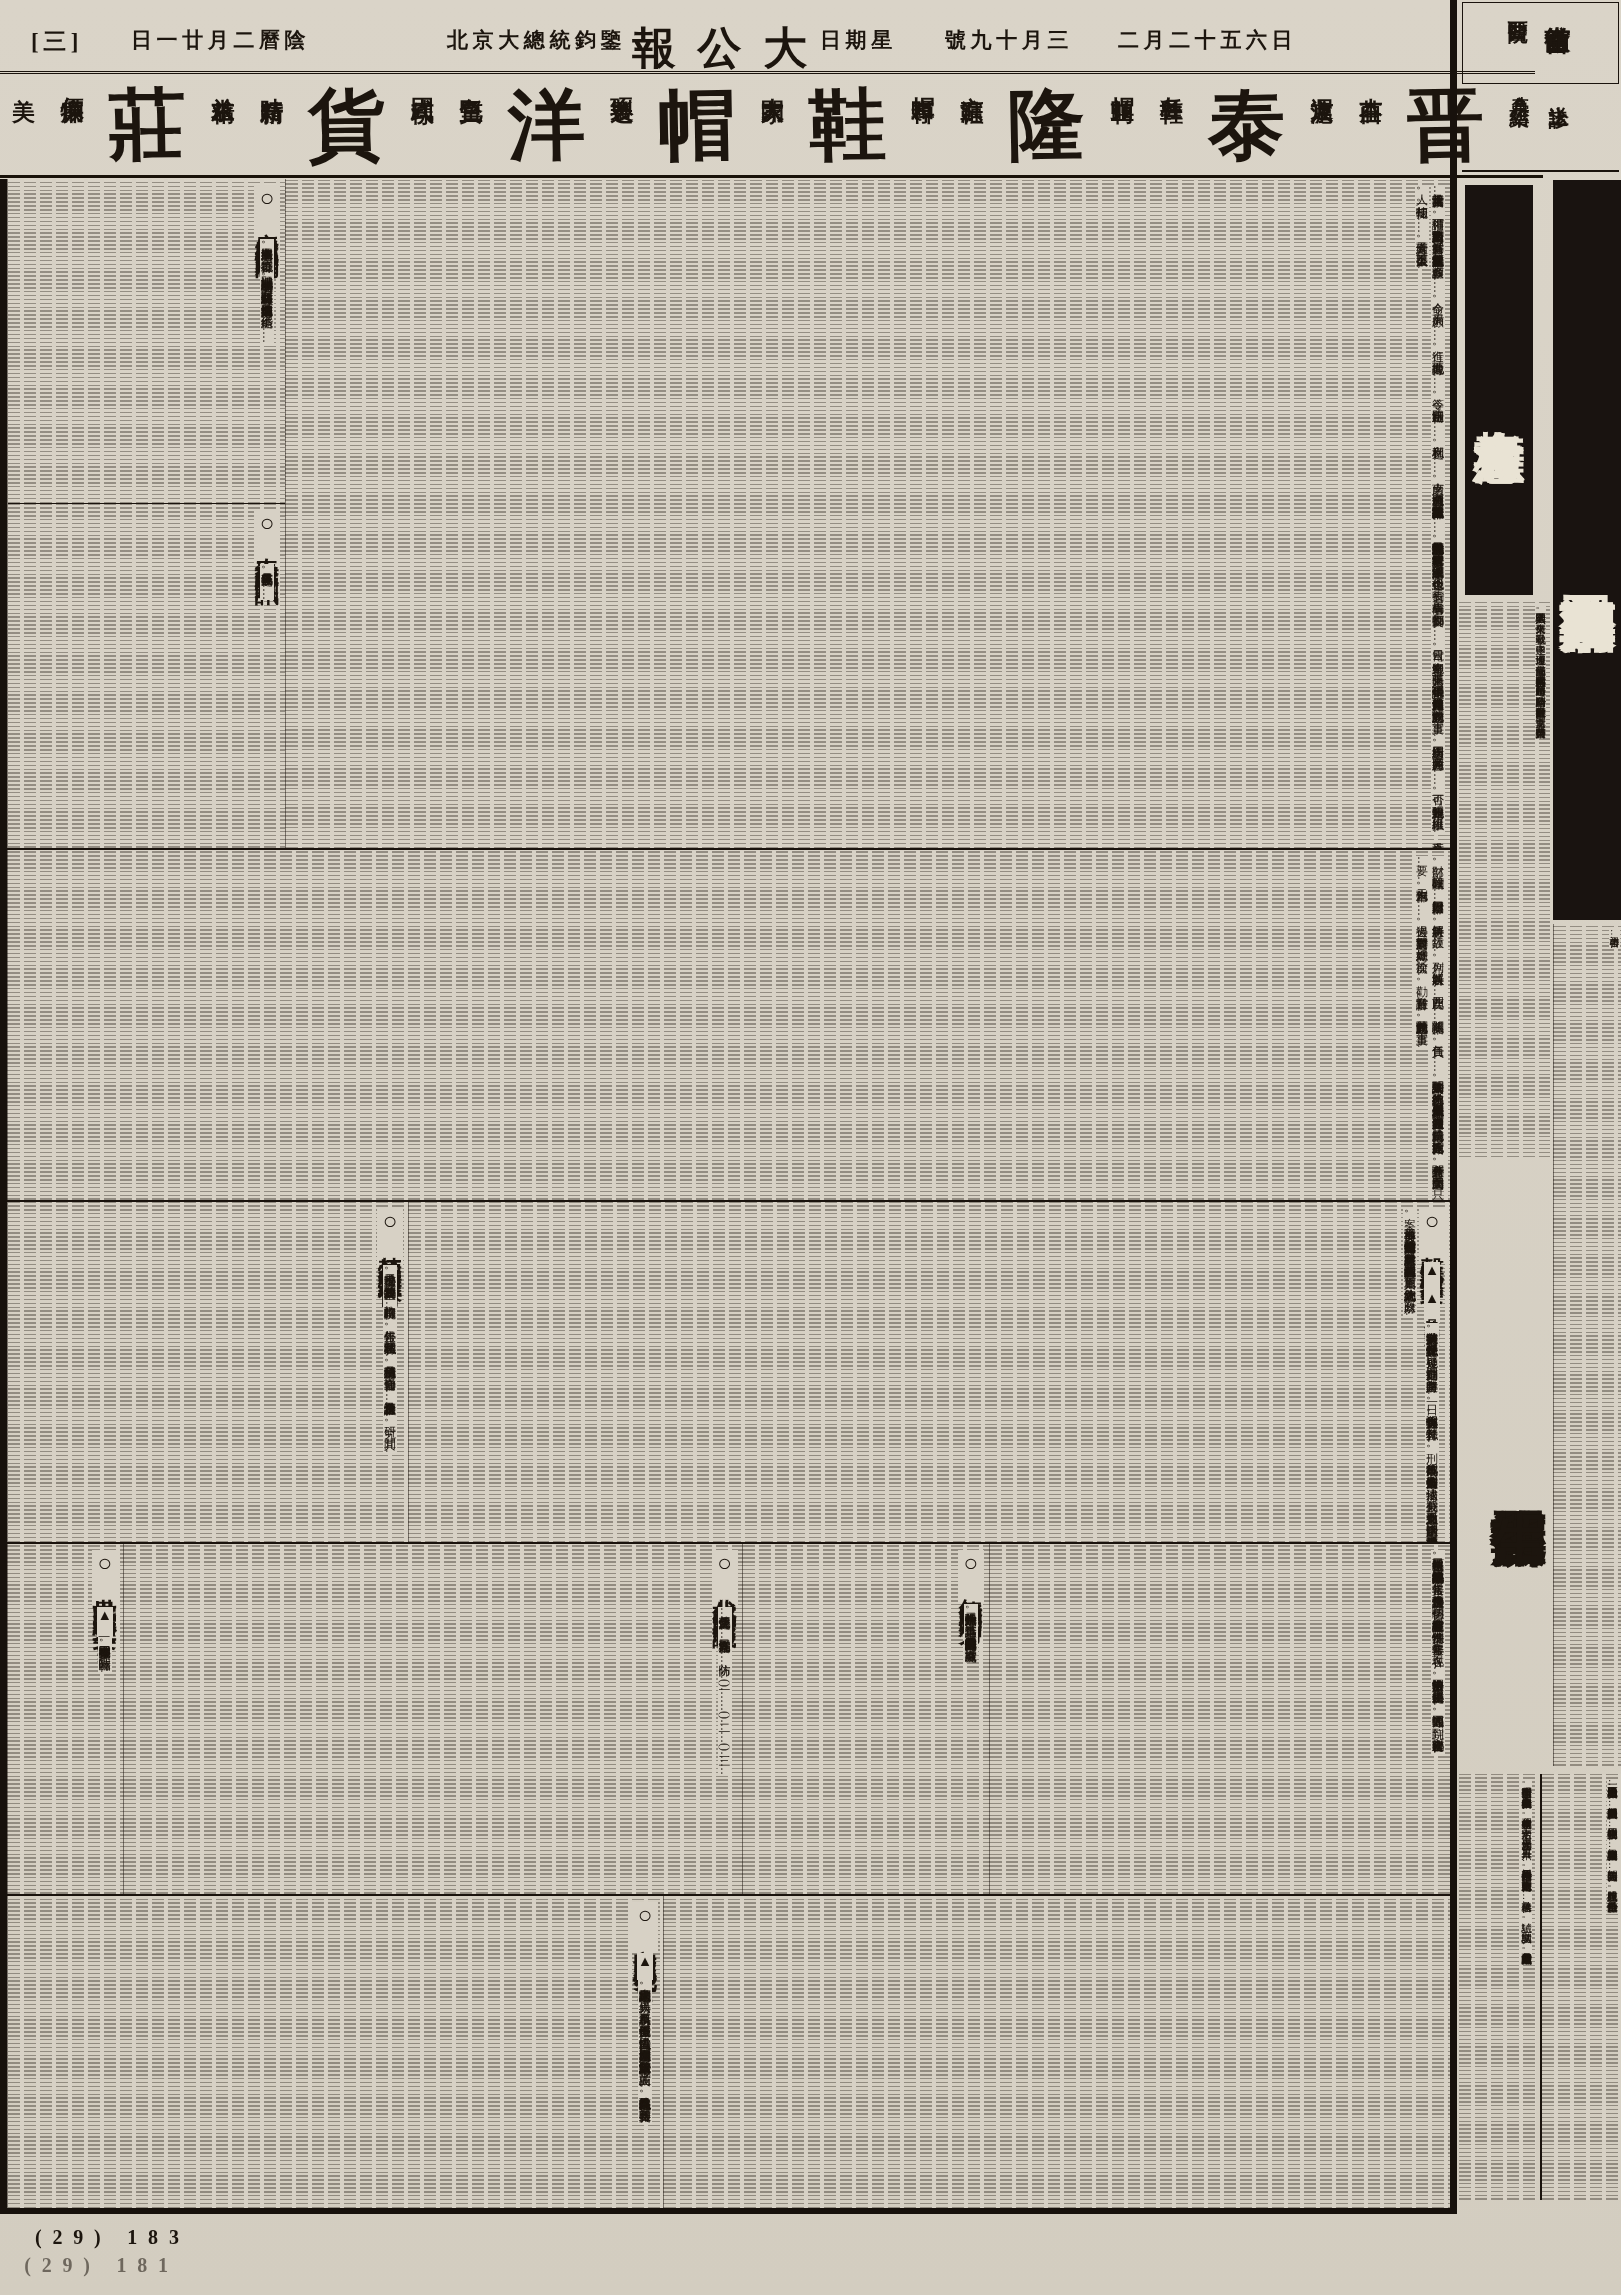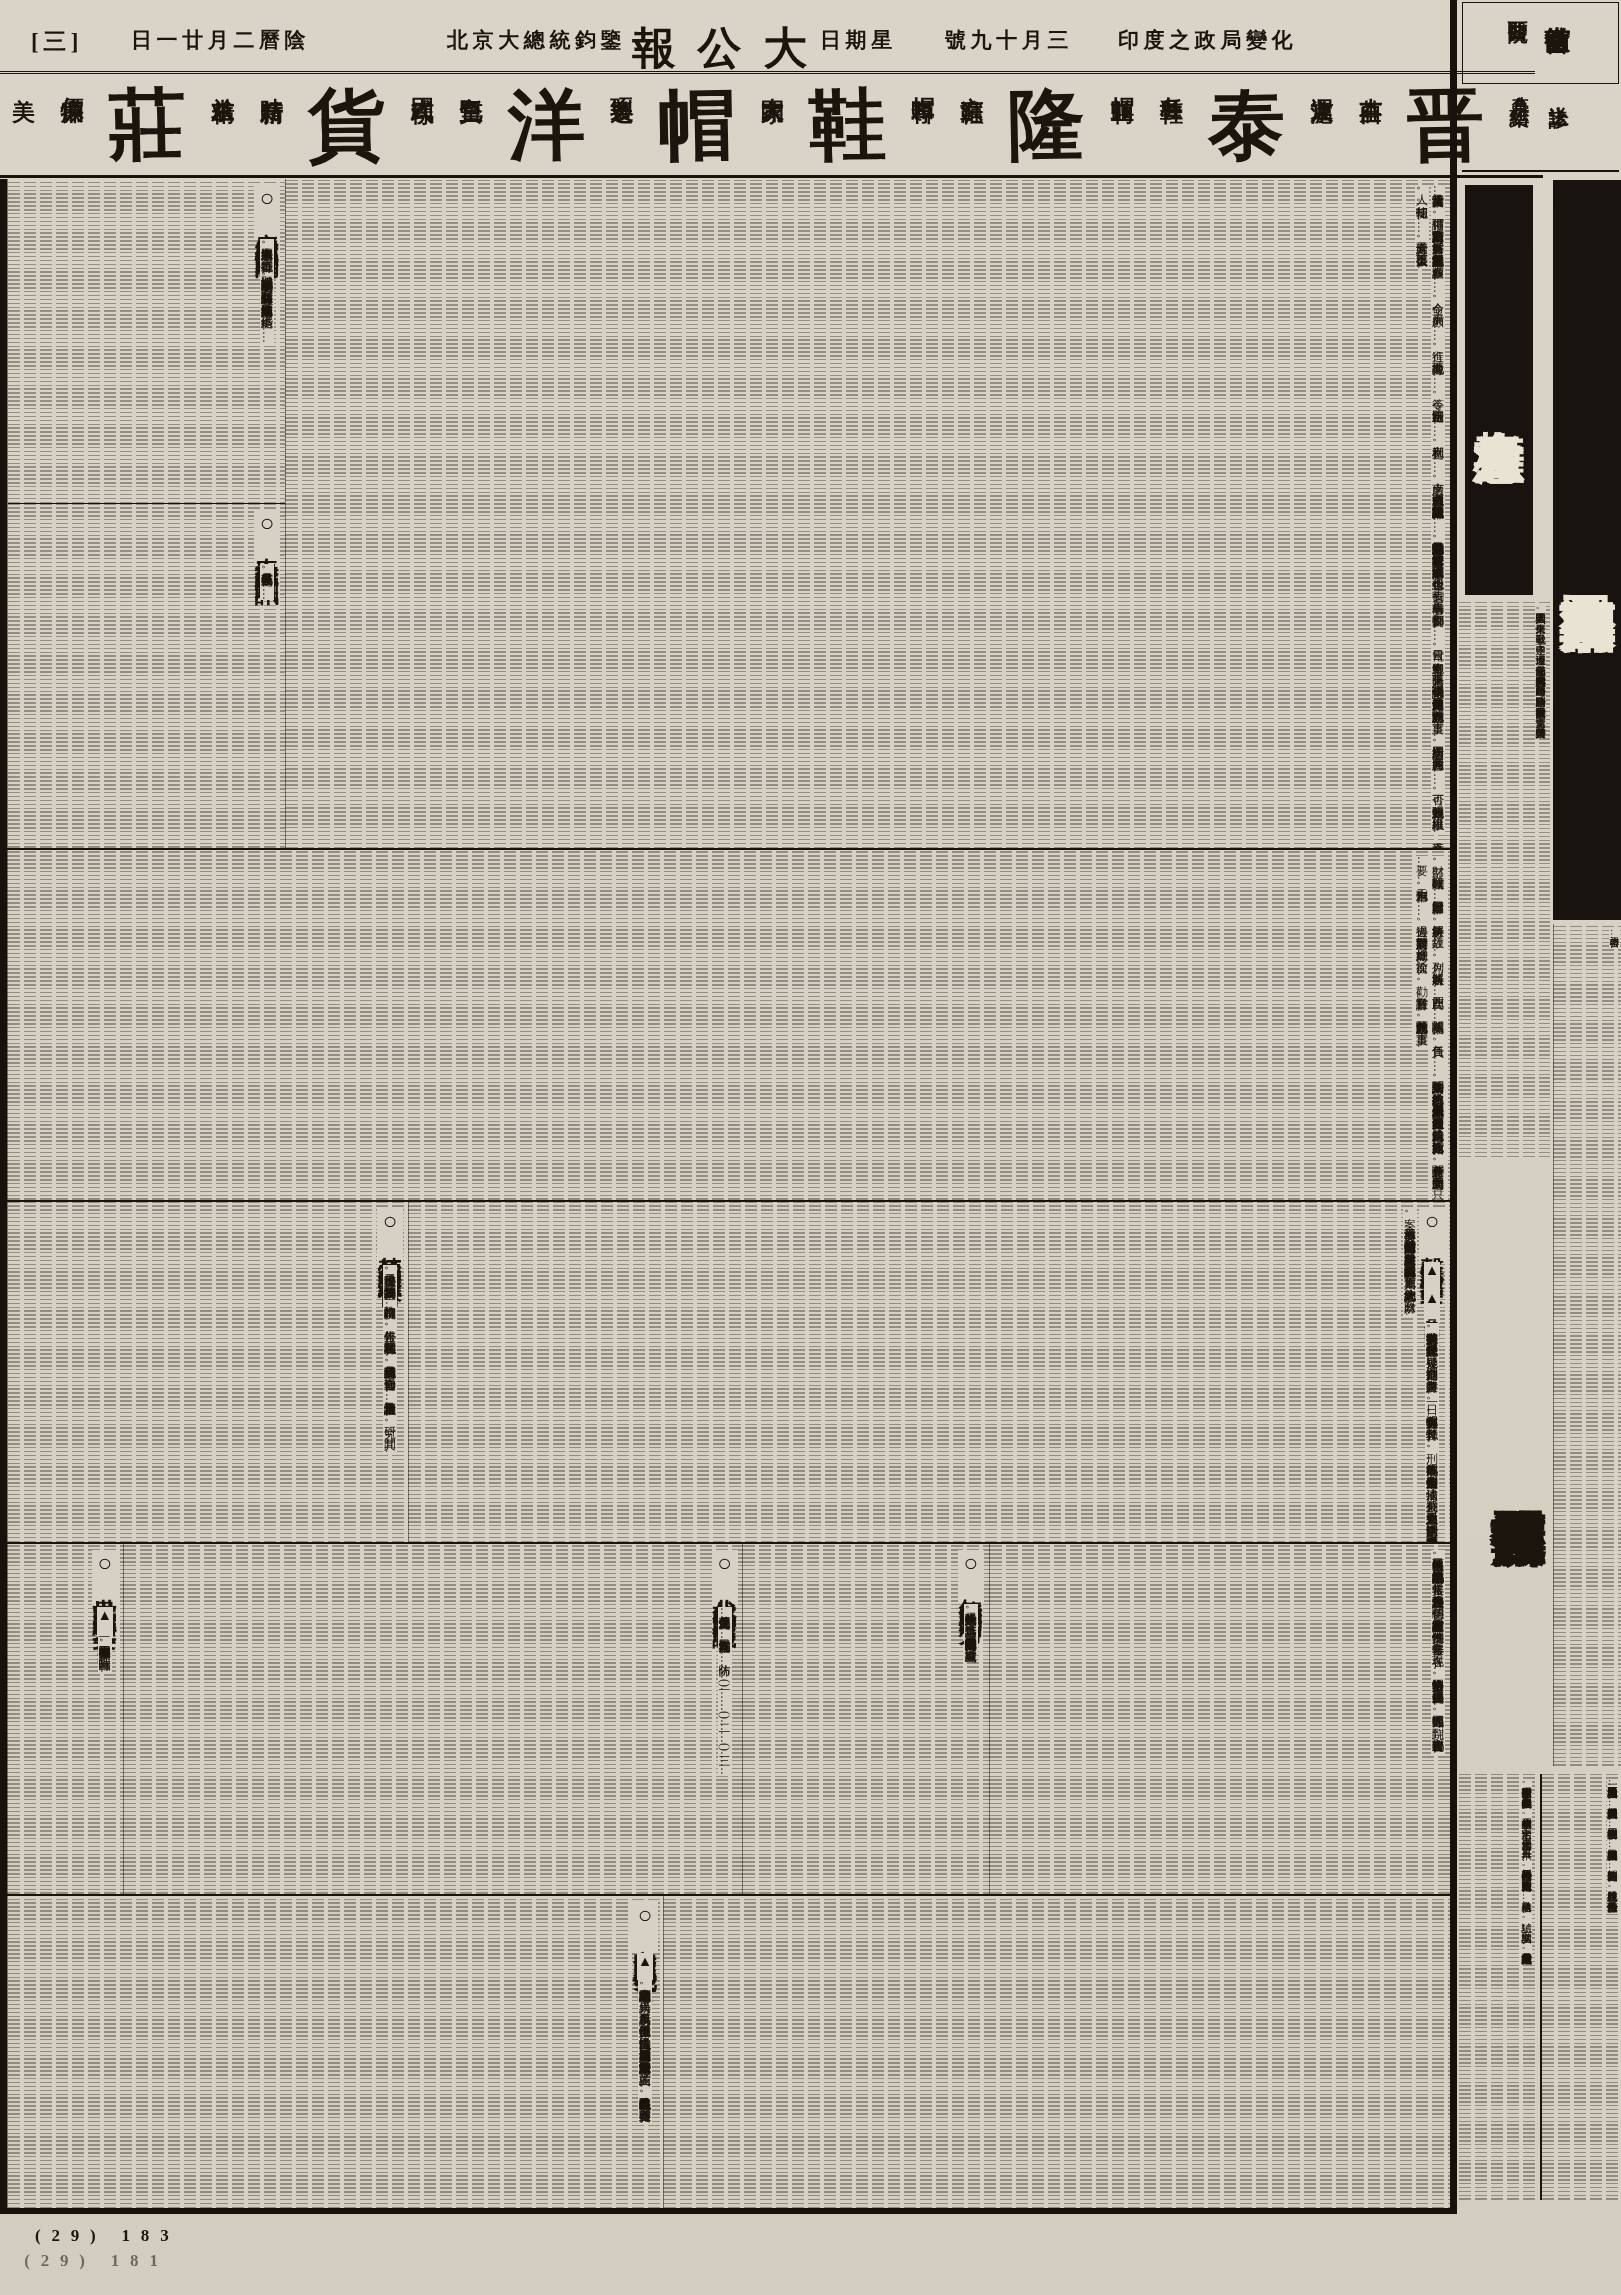--- a/index.html
+++ b/index.html
@@ -50,35 +50,35 @@
            font-weight:bold;display:flex;align-items:center;justify-content:center;}
   .rickshaw-title{left:96px;top:180px;width:71px;height:740px;font-size:57px;line-height:1;}
   .rickshaw-body{left:96px;top:924px;width:71px;height:842px;writing-mode:vertical-rl;font-size:10px;line-height:13px;padding:4.6px 3.1px;border-left:1.5px solid rgba(25,18,12,0.5);}
   .syph-title{left:7.7px;top:185px;width:68px;height:410px;font-size:51px;line-height:1;}
   .syph-body{left:1.5px;top:600px;width:91px;height:557px;writing-mode:vertical-rl;font-size:10.4px;line-height:13px;padding:4.6px 2.3px;}
   .telegraph{left:6.2px;top:1165px;width:86px;height:602px;writing-mode:vertical-rl;font-size:56px;font-weight:bold;line-height:1.08;text-align:center;}
   .deed{left:83px;top:1774px;width:82px;height:426px;writing-mode:vertical-rl;font-size:10.4px;line-height:14px;border-left:2.3px solid #1a130d;padding:4.6px 3.1px;}
   .sanit{left:1.5px;top:1774px;width:77px;height:426px;writing-mode:vertical-rl;font-size:10.4px;line-height:14px;padding:4.6px 2.3px;}
   .railbox.txt{box-sizing:border-box;overflow:hidden;}
   
-  .footer-marks{position:absolute;left:35px;top:2226px;font-size:17px;font-weight:bold;letter-spacing:10.8px;}
+  .footer-marks{position:absolute;left:35px;top:2226px;font-size:20px;font-weight:bold;letter-spacing:10.8px;}
   .mark2{opacity:0.55;margin-top:5px;margin-left:-10.8px;}
   .bottom-rule{position:absolute;left:0;top:2208px;width:1450px;height:6.2px;background:#17110c;}
 </style>
 </head>
 <body>
 
 <div class="masthead">
   <div class="mh-item mh-page">[三]</div>
   <div class="mh-item mh-lunar">日一廿月二曆陰</div>
   <div class="mh-item mh-issue">北京大總統鈞鑒</div>
   <div class="mh-item mh-paper">報公大</div>
   <div class="mh-item mh-week">日期星</div>
   <div class="mh-item mh-date">號九十月三</div>
-  <div class="mh-item mh-era">印度之政局變化</div>
+  <div class="mh-item mh-era">二月二十五六日</div>
 </div>
 
 <div class="banner" id="banner">
     <div class="bn-small">美</div>
     <div class="bn-small">價廉物</div>
     <div class="bn-big">莊</div>
     <div class="bn-small">益求精</div>
     <div class="bn-small">時新精</div>
     <div class="bn-big">貨</div>
     <div class="bn-small">固式樣</div>

